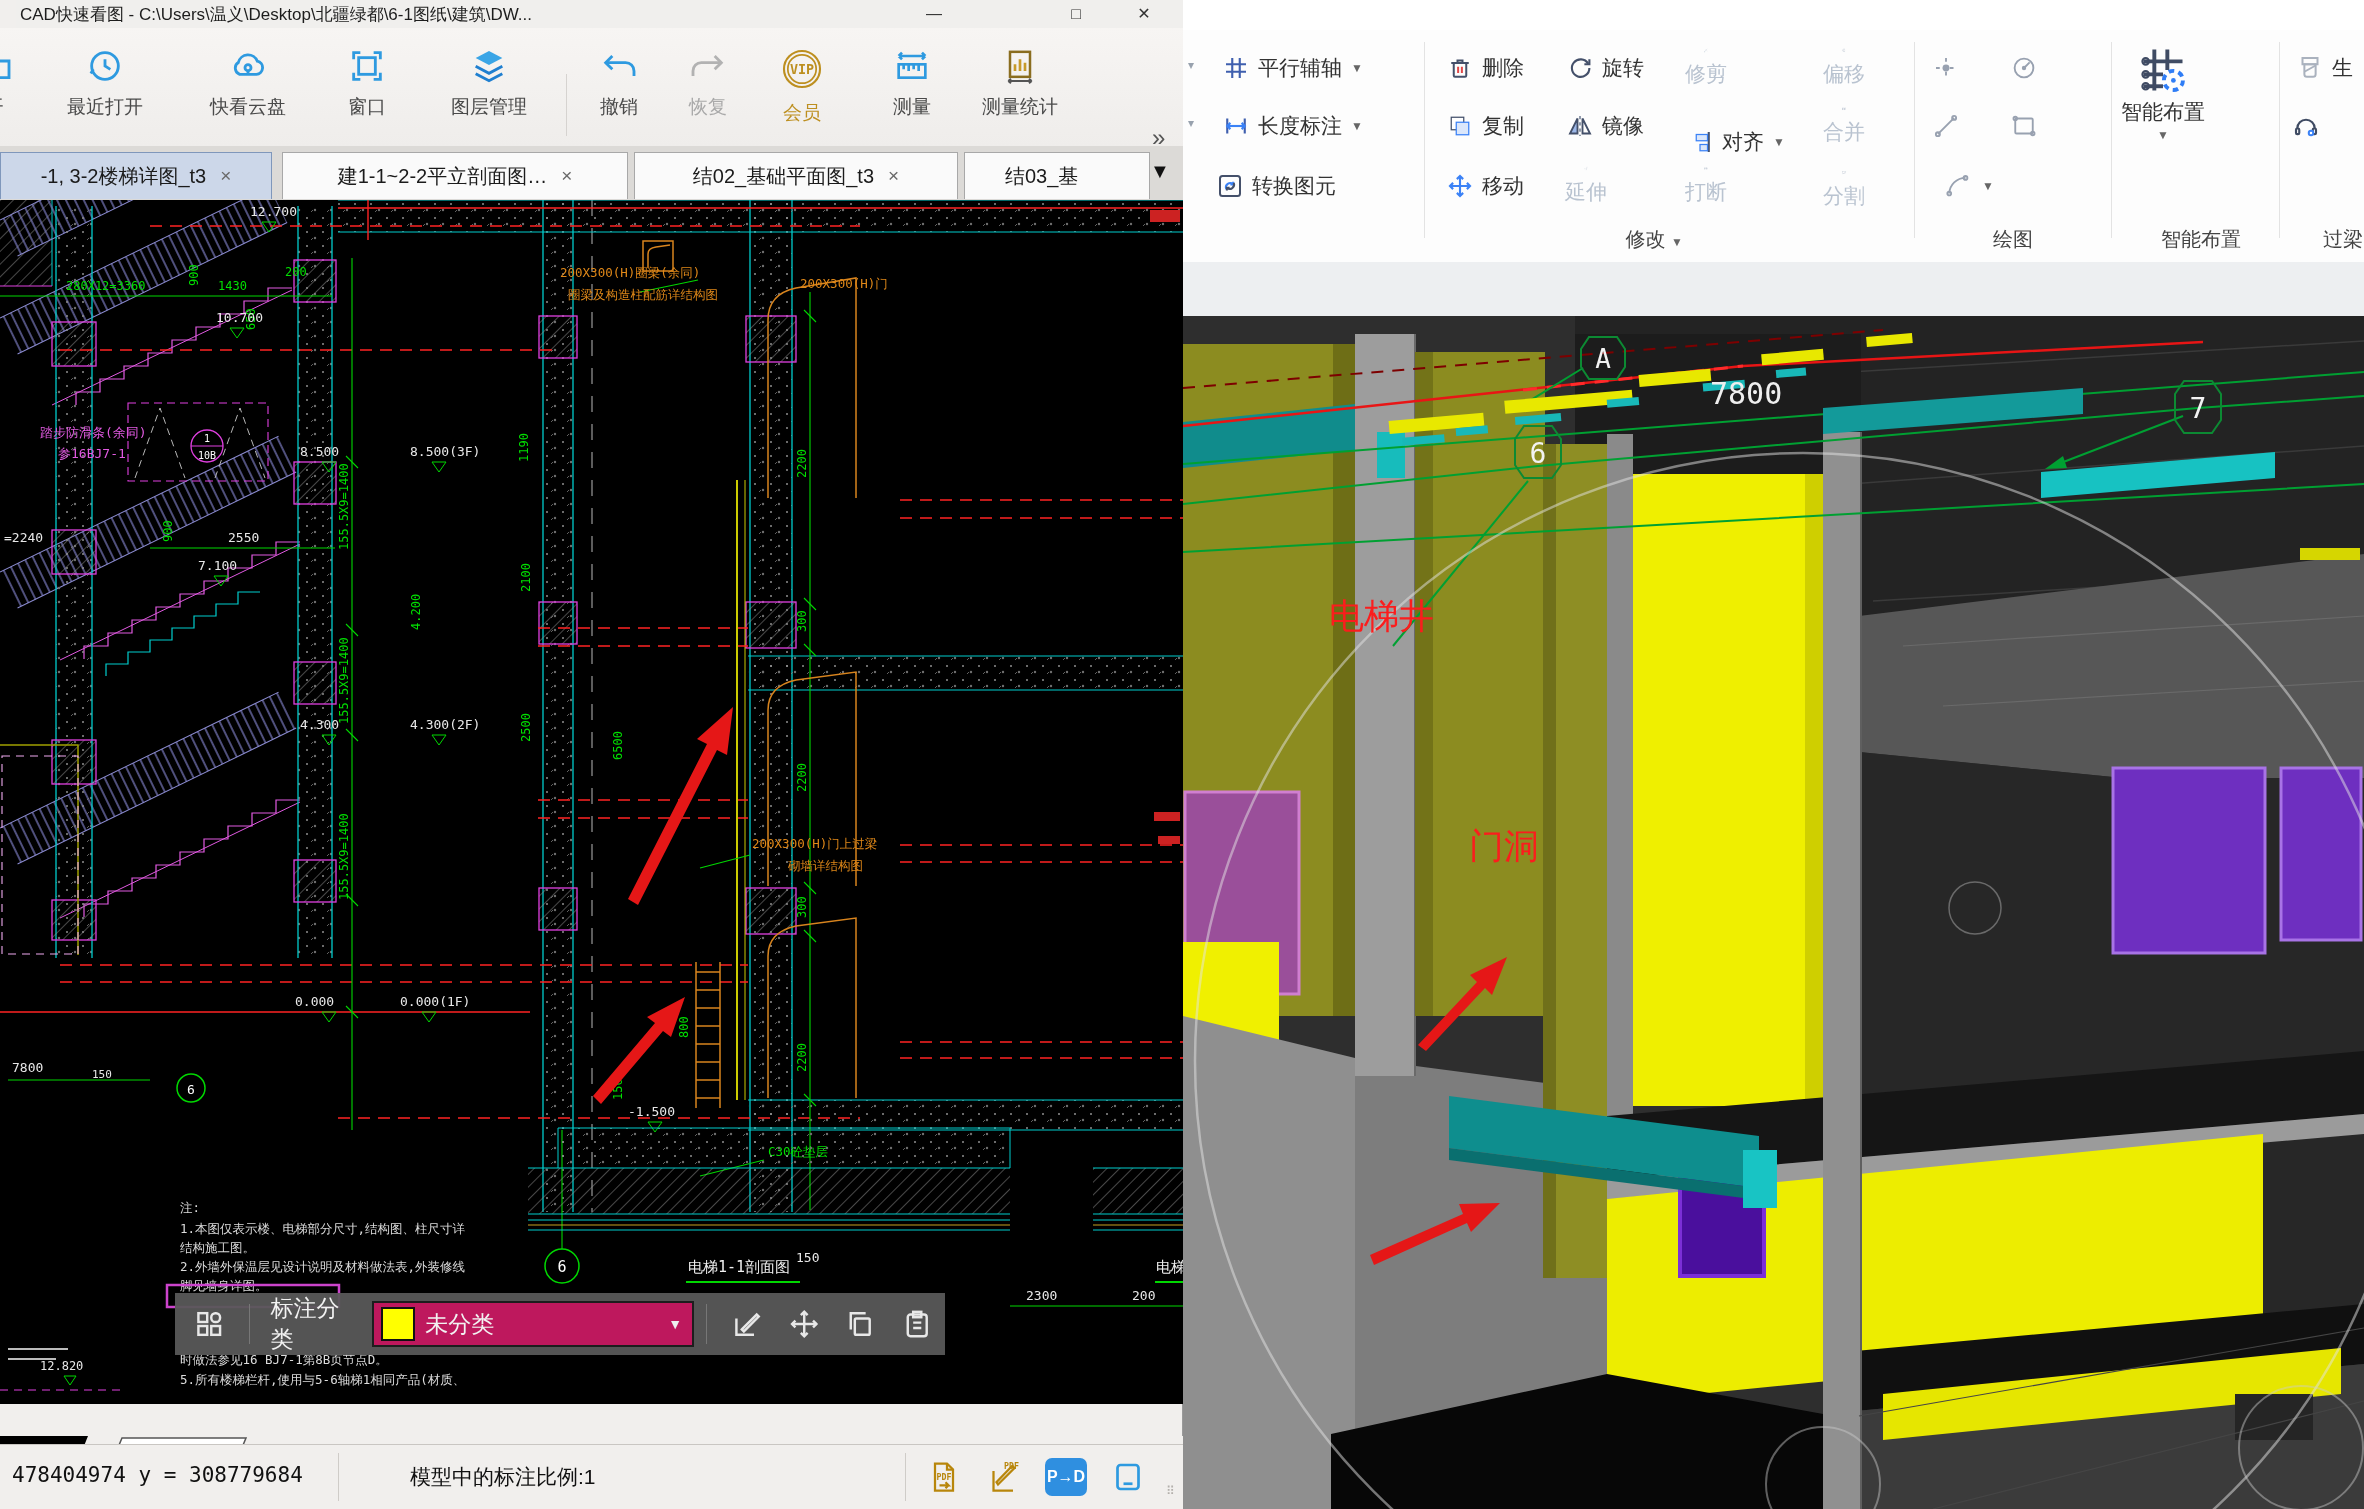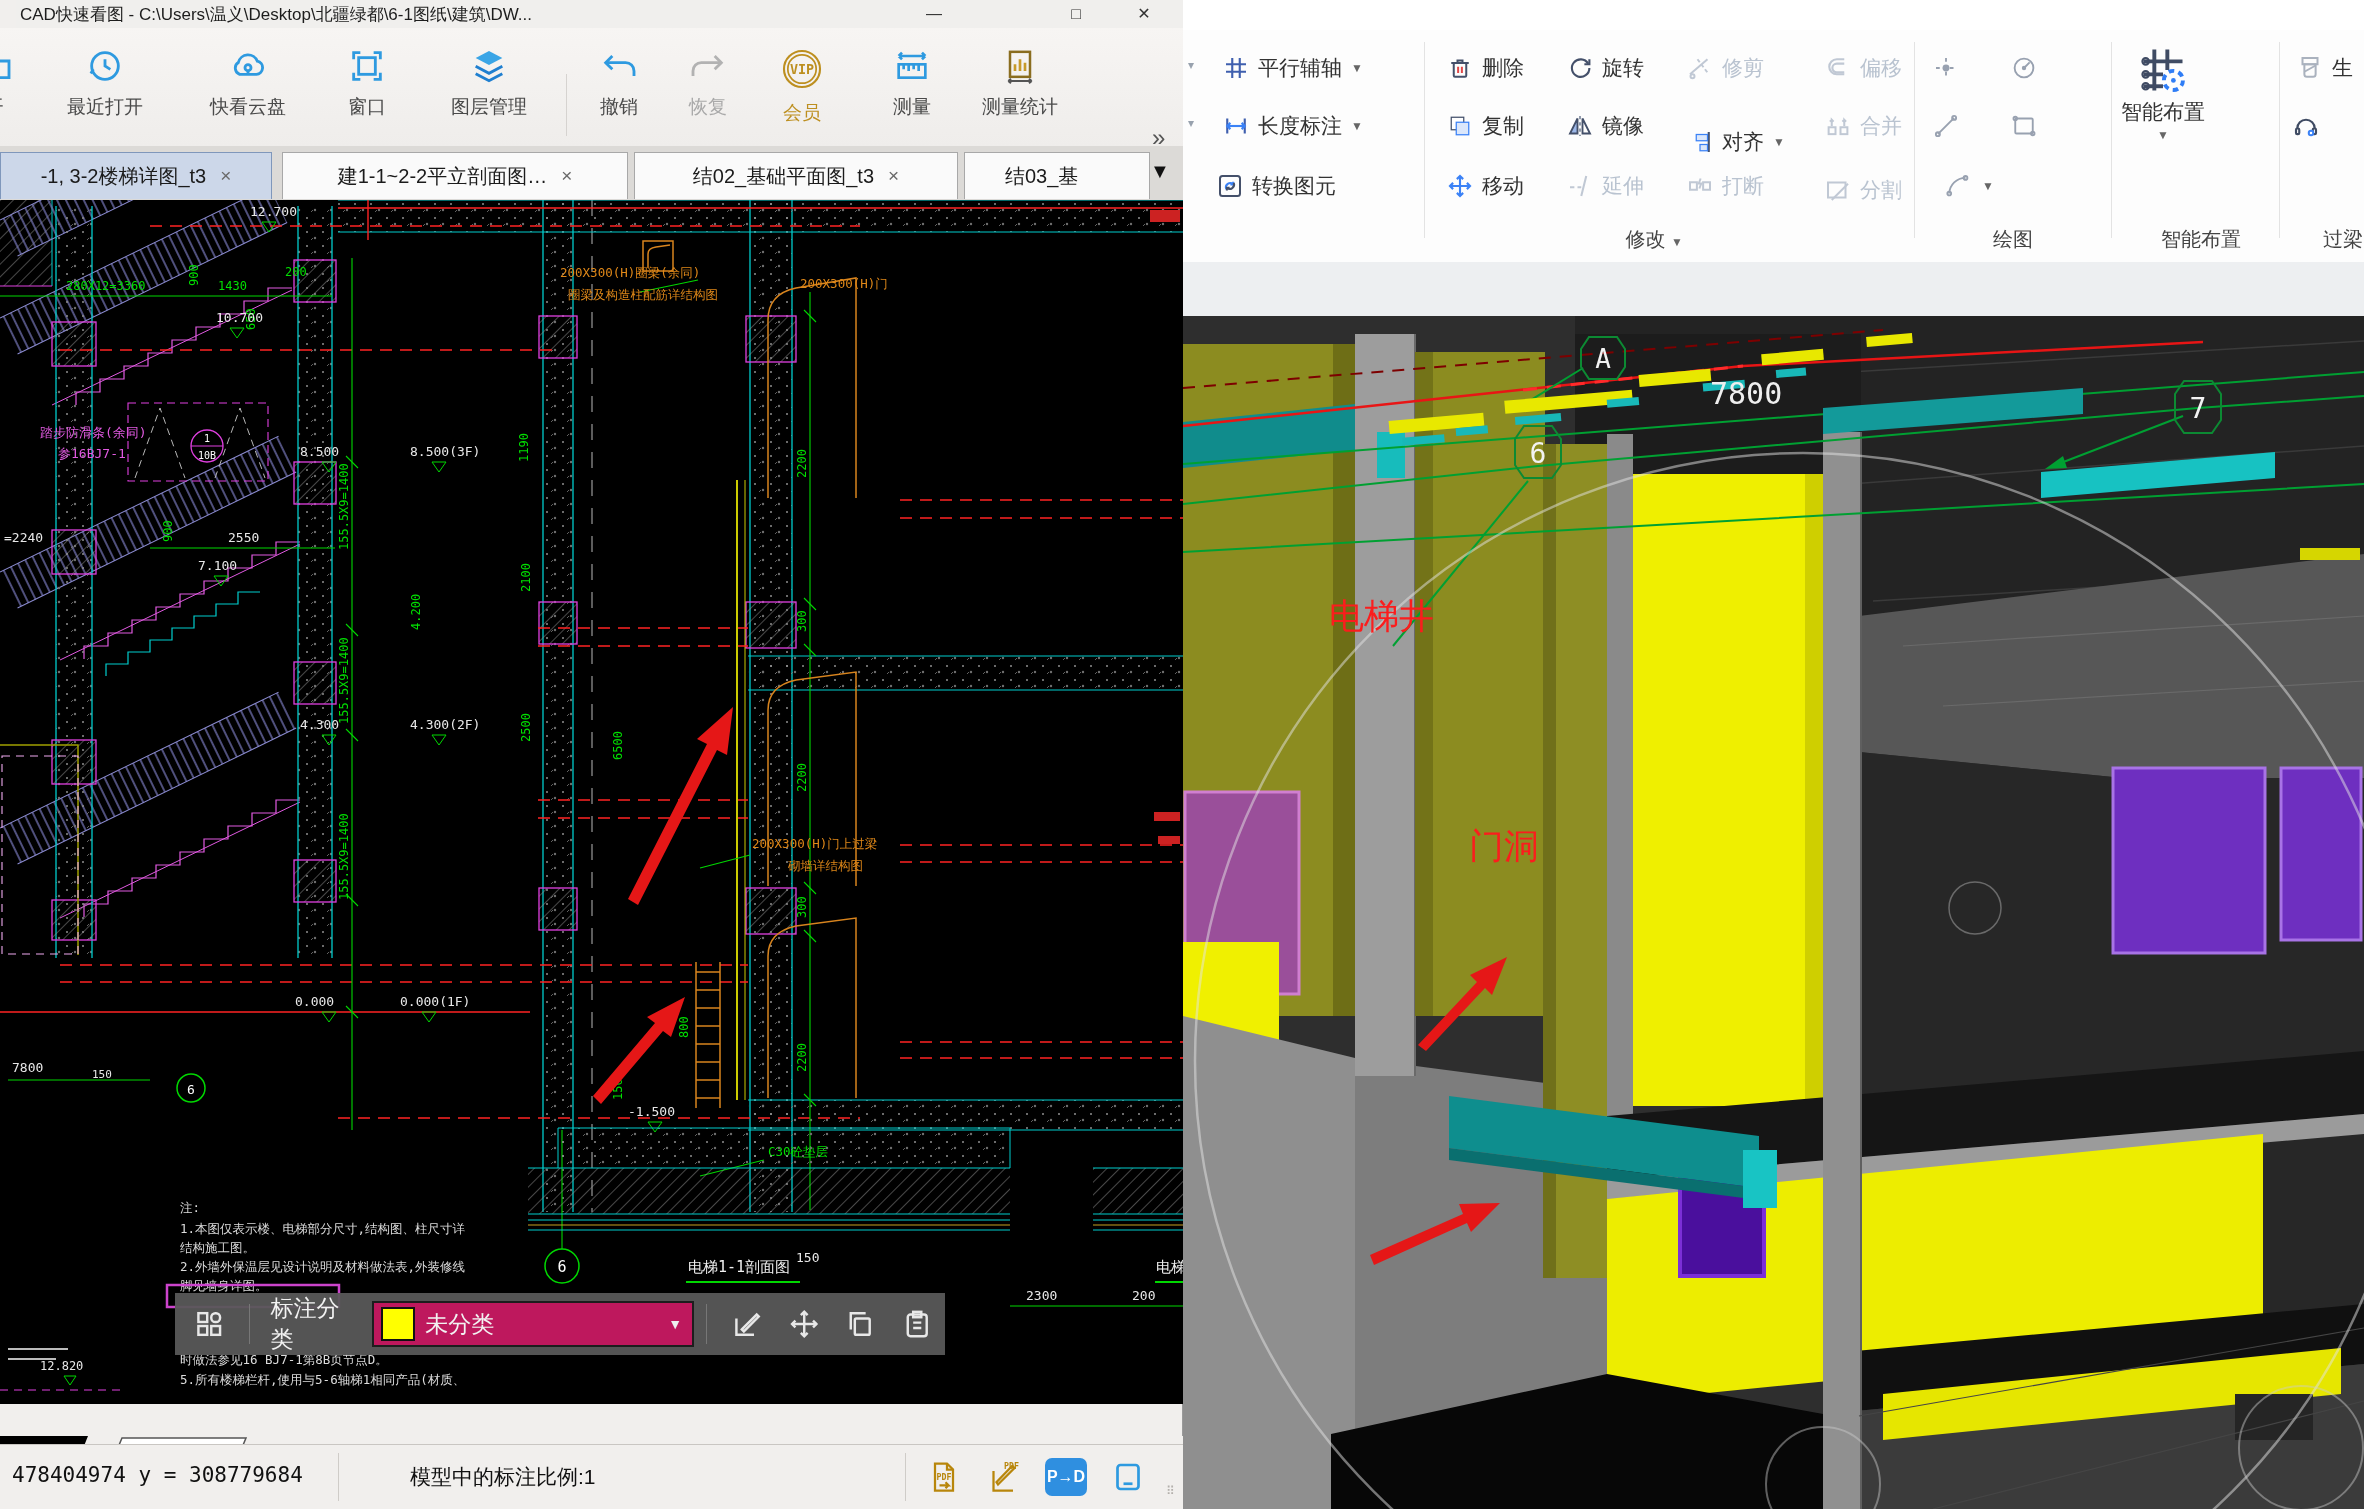--- a/index.html
+++ b/index.html
@@ -40,21 +40,21 @@
   .pdbtn{background:#2f8fe0;border-radius:7px;color:#fff;font-weight:bold;font-size:16px;width:42px;height:38px;display:flex;align-items:center;justify-content:center;}
   .grip{position:absolute;left:1166px;top:1484px;color:#b4b0ac;font-size:12px;letter-spacing:2px;}
   
   .right-app{position:absolute;left:1183px;top:0;width:1181px;height:1509px;background:#fff;}
   .gheader{position:absolute;left:0;top:0;width:1181px;height:30px;background:#fff;border-bottom:1px solid #e4e4e4;}
   .gfrag{position:absolute;left:7px;top:2px;font-size:21px;color:#111;}
   .gsearch{position:absolute;left:459px;top:0px;width:692px;height:29px;border:2px solid #3b7fd4;box-sizing:border-box;background:#fff;}
   .gsearch input{position:absolute;left:6px;top:1px;width:640px;height:22px;border:none;outline:none;font-size:19px;color:#111;font-family:"Liberation Sans",sans-serif;background:transparent;}
   .ribbon{position:absolute;left:0;top:30px;width:1181px;height:232px;background:#fdfdfd;border-bottom:1px solid #e2e2e2;}
   .rb{position:absolute;height:40px;display:flex;align-items:center;gap:7px;font-size:21px;color:#333;white-space:nowrap;cursor:default;}
-  .rb.dis{color:#b9c3d0;}
+  .rb.dis{color:#b9c3d0;flex-direction:column;}
   .rb .car{font-size:12px;color:#666;margin-left:2px;}
   .rgl{position:absolute;top:196px;font-size:20px;color:#444;text-align:right;white-space:nowrap;}
   .rgl .car{font-size:12px;color:#666;}
   .vsep-r{position:absolute;top:12px;width:1px;height:196px;background:#e3e3e3;}
   .stub{position:absolute;font-size:12px;color:#98a2ae;}
   .smartbtn{position:absolute;left:925px;top:14px;width:110px;height:150px;display:flex;flex-direction:column;align-items:center;gap:2px;font-size:21px;color:#333;}
   .smartbtn .car{font-size:12px;color:#666;}
   .clipw{overflow:hidden;white-space:nowrap;}
   .strip{position:absolute;left:0;top:262px;width:1181px;height:54px;background:#edeff1;border-bottom:1px solid #dcdee0;}
   .viewport{position:absolute;left:0;top:316px;width:1181px;height:1193px;background:#2e2e2e;overflow:hidden;}

